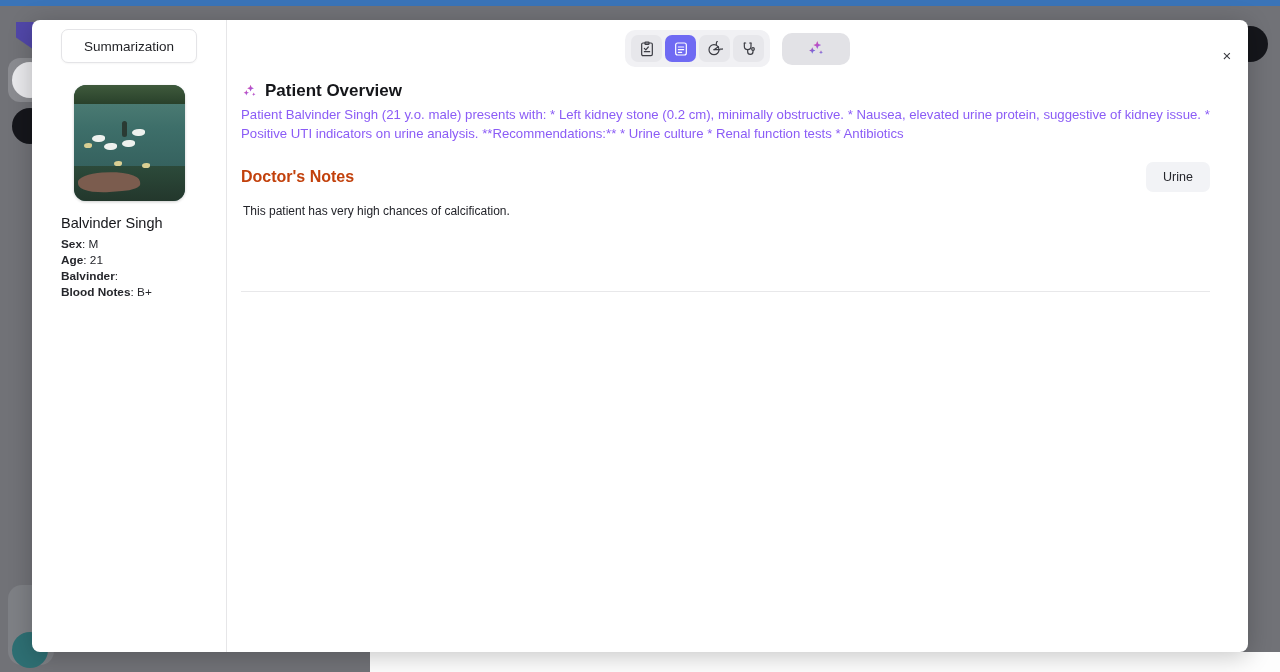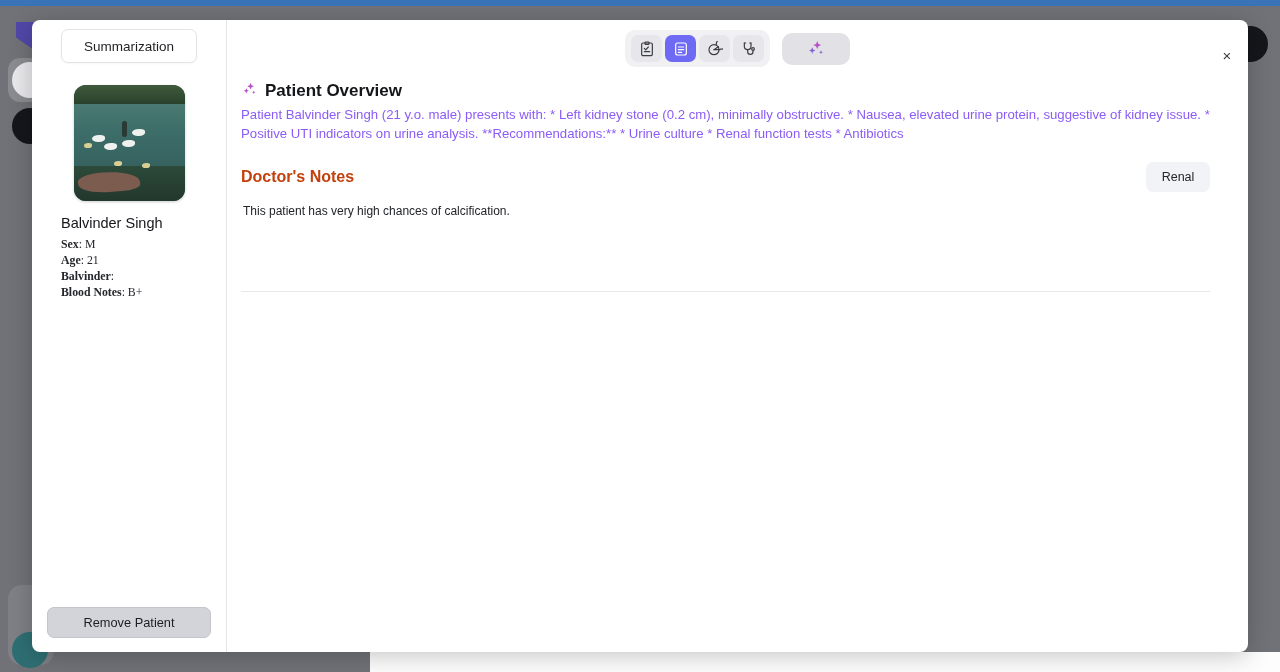--- a/index.html
+++ b/index.html
@@ -130,21 +130,21 @@
   .bird.s1 { left: 10px; top: 58px; }
   .bird.s2 { left: 40px; top: 76px; }
   .bird.s3 { left: 68px; top: 78px; }
 
   .patient-name {
     margin-top: 14px;
     width: 136px;
     font-size: 14.5px; font-weight: normal; color: #15161a;
   }
   .patient-fields {
-    width: 136px; margin-top: 5px; font-family: Liberation Serif, serif;
+    width: 136px; margin-top: 5px;
   }
   .field-row {
     font-size: 11.8px; color: #26272c; line-height: 16px;
   }
   .field-row b { font-weight: bold; }
 
   .remove-btn {
     position: absolute; bottom: 14px; left: 50%; transform: translateX(-50%);
     width: 164px; height: 31px;
     background: #d3d4d9;
@@ -181,21 +181,21 @@
   .ai-group {
     background: #e2e2e6;
     border-radius: 10px;
     padding: 6px 24px;
     display: flex; align-items: center; justify-content: center;
     cursor: pointer; border: none;
   }
 
   .content { padding: 14px 38px 0 14px; }
   .overview-head {
-    display: flex; align-items: flex-start; gap: 7px;
+    display: flex; align-items: center; gap: 7px;
     padding-left: 0;
   }
   .overview-title {
     font-size: 17px; font-weight: bold; color: #15161a;
   }
   .overview-body {
     margin-top: 5px;
     font-size: 13.2px; color: #8b5cf6; line-height: 18.5px;
     max-width: 975px;
   }
@@ -268,21 +268,20 @@
         <b>Age</b><span>:</span><span> 21</span>
       </div>
       <div class="field-row">
         <b>Balvinder</b><span>:</span><span></span>
       </div>
       <div class="field-row">
         <b>Blood Notes</b><span>:</span><span> B+</span>
       </div>
     </div>
 
-    <button class="remove-btn">Remove Patient</button>
   </div>
 
   <div class="main">
 
     <div class="toolbar-row">
       <div class="tool-group">
 
         <button class="tool-btn">
           <svg width="16" height="16" viewBox="0 0 24 24" fill="none" stroke="#3c3d44" stroke-width="1.8" stroke-linecap="round" stroke-linejoin="round">
             <rect x="4" y="3" width="16" height="19" rx="2"></rect>
@@ -356,21 +355,21 @@
             <path d="M18 13.5l.7 1.7 1.7.7-1.7.7-.7 1.7-.7-1.7-1.7-.7 1.7-.7z" fill="url(#hg1)"></path>
           </svg>
         </span>
         <div class="overview-title">Patient Overview</div>
       </div>
 
       <div class="overview-body">Patient Balvinder Singh (21 y.o. male) presents with: * Left kidney stone (0.2 cm), minimally obstructive. * Nausea, elevated urine protein, suggestive of kidney issue. * Positive UTI indicators on urine analysis. **Recommendations:** * Urine culture * Renal function tests * Antibiotics</div>
 
       <div class="notes-head">
         <div class="notes-title">Doctor's Notes</div>
-        <button class="edit-btn">Renal</button>
+        <button class="edit-btn">Urine</button>
       </div>
 
       <div class="notes-body">This patient has very high chances of calcification.</div>
 
       <div class="divider"></div>
     </div>
   </div>
 </div>
 
 </body></html>

